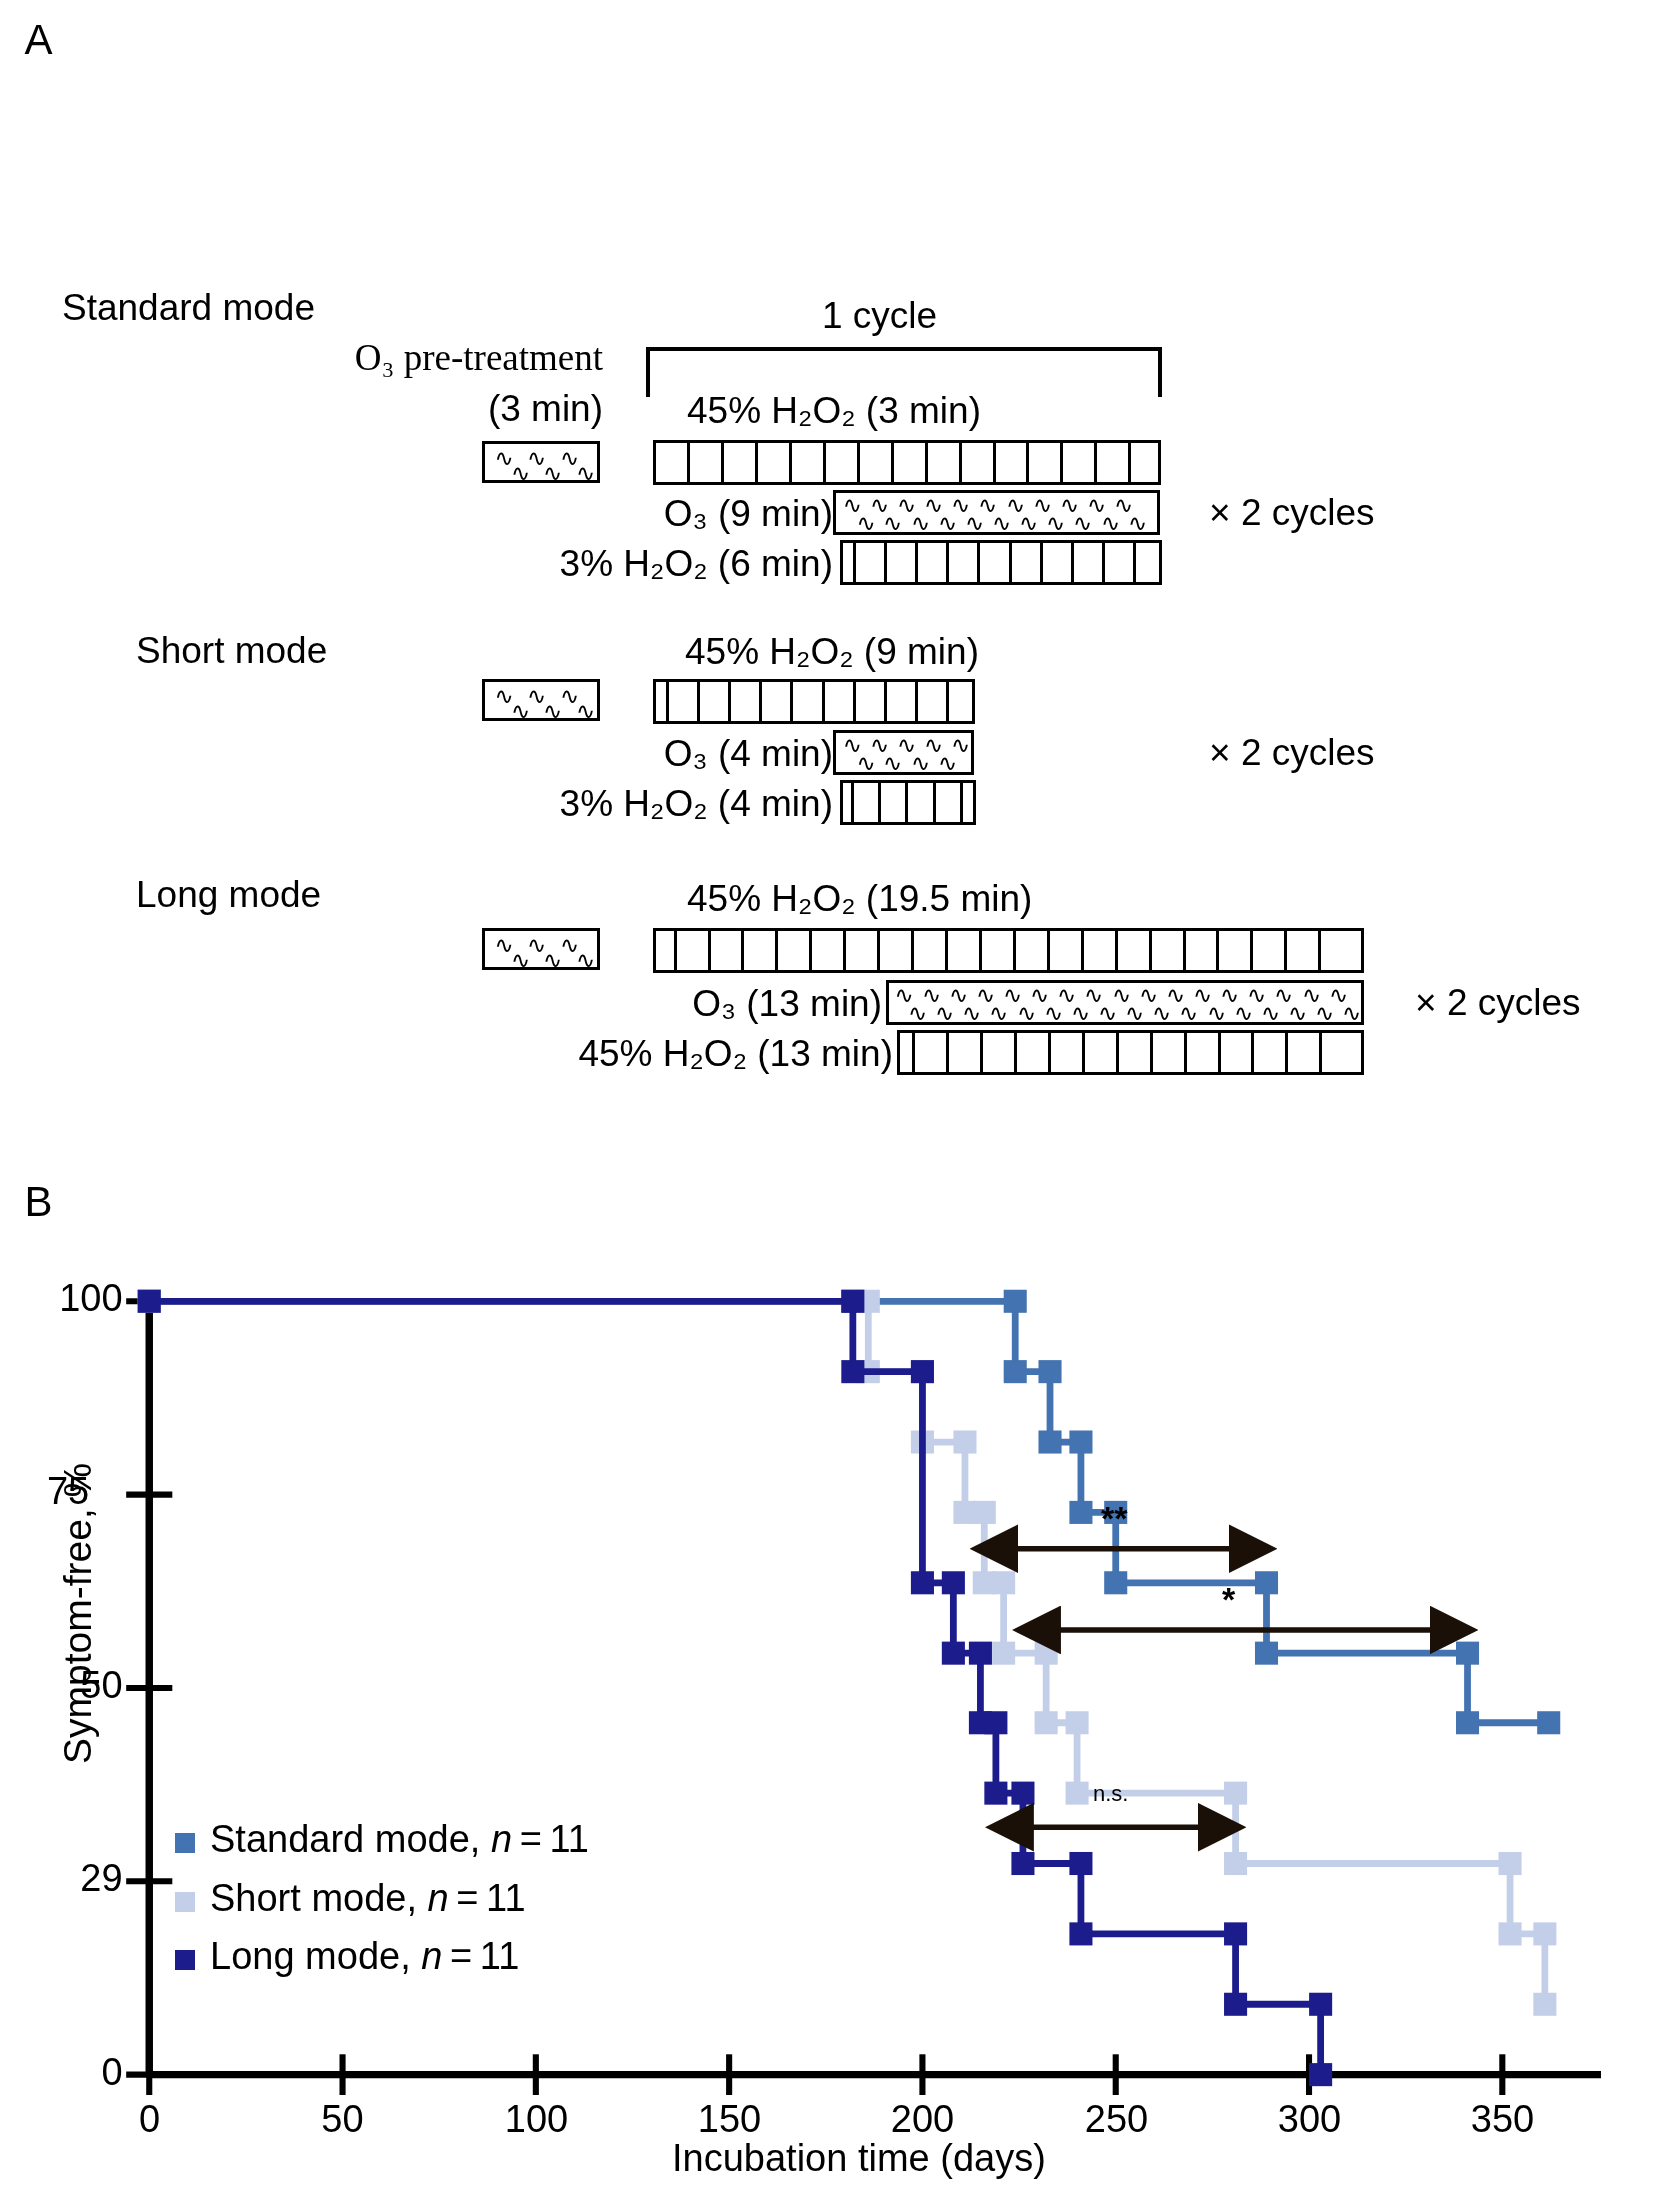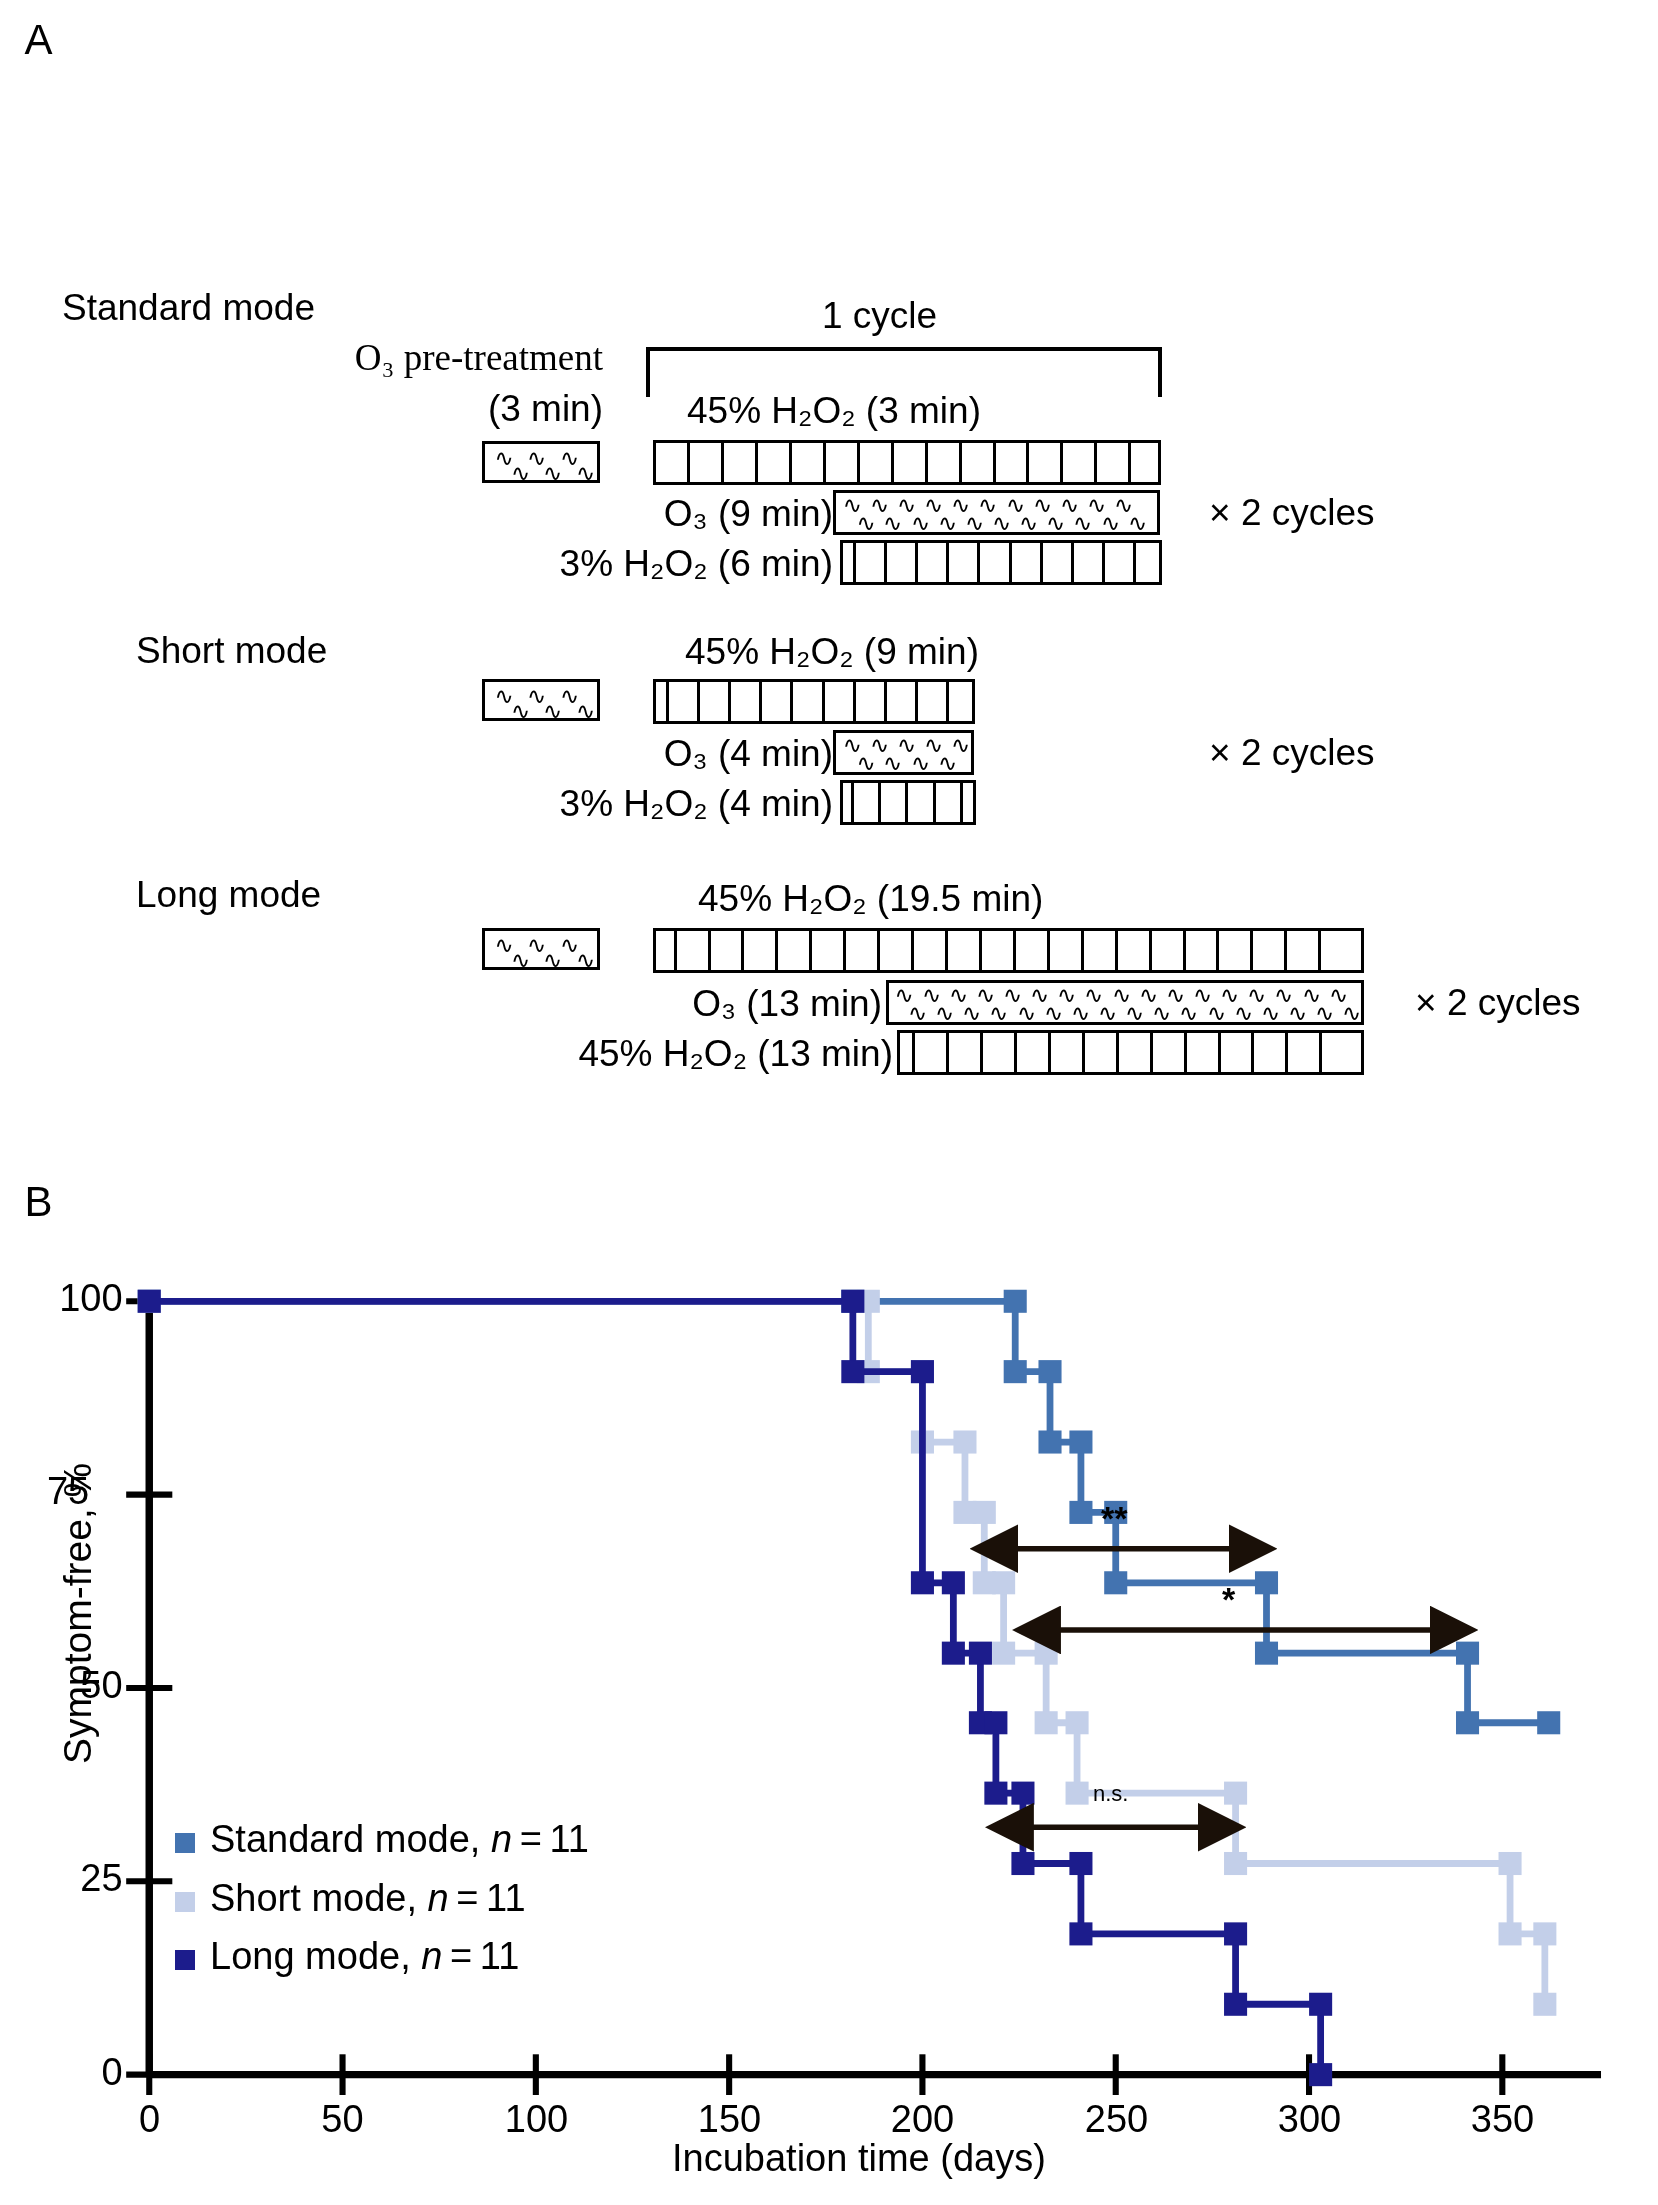--- a/index.html
+++ b/index.html
@@ -155,21 +155,21 @@
 <div class="txt" style="left:136px;top:875px;">Long mode</div>
 <div class="ozone" style="left:482px;top:928px;width:118px;height:42px;">
   <div class="sq" style="left:9.5px;top:2.7px;">∿</div>
     <div class="sq" style="left:42px;top:2.7px;">∿</div>
     <div class="sq" style="left:75px;top:2.7px;">∿</div>
   <div class="sq" style="left:26px;top:17.6px;">∿</div>
     <div class="sq" style="left:58px;top:17.6px;">∿</div>
     <div class="sq" style="left:91px;top:17.6px;">∿</div>
 </div>
 
-<div class="txt" style="left:687px;top:879px;margin-left:11px;">45% H₂O₂ (19.5 min)</div>
+<div class="txt" style="left:687px;top:879px;">45% H₂O₂ (19.5 min)</div>
 <div class="bar" style="left:653px;top:928px;width:711px;height:45px;">
   <div class="seg" style="left:17.6px;"></div>
     <div class="seg" style="left:52px;"></div>
     <div class="seg" style="left:85px;"></div>
     <div class="seg" style="left:119px;"></div>
     <div class="seg" style="left:153px;"></div>
     <div class="seg" style="left:187px;"></div>
     <div class="seg" style="left:221px;"></div>
     <div class="seg" style="left:255px;"></div>
     <div class="seg" style="left:289px;"></div>
@@ -341,21 +341,21 @@
     <line x1="1445.2054794520548" y1="2282.8" x2="1866.9041095890411" y2="2282.8" stroke="#1a1008" stroke-width="8" marker-end="url(#ah1)" marker-start="url(#ah1b)"></line>
     <line x1="1507.890410958904" y1="2402.5" x2="2163.232876712329" y2="2402.5" stroke="#1a1008" stroke-width="8" marker-end="url(#ah2)" marker-start="url(#ah2b)"></line>
     <line x1="1468" y1="2693.2" x2="1821.3150684931506" y2="2693.2" stroke="#1a1008" stroke-width="8" marker-end="url(#ah3)" marker-start="url(#ah3b)"></line>
   </svg>
 
 <div class="ylab" style="left:56px;top:1764px;">Symptom-free, %</div>
 <div class="axis-label" style="left:672px;top:2137px;">Incubation time (days)</div>
 
 <div id="ytick-labels">
     <div class="tick-label" style="width: 109px; left: 13.6px; top: 2051px; text-align: right;">0</div>
-    <div class="tick-label" style="width: 109px; left: 13.6px; top: 1857px; text-align: right;">25</div>
+    <div class="tick-label" style="width: 109px; left: 13.6px; top: 1857px; text-align: right;">29</div>
     <div class="tick-label" style="width: 109px; left: 13.6px; top: 1664px; text-align: right;">50</div>
     <div class="tick-label" style="width: 109px; left: 13.6px; top: 1470px; text-align: center;">75</div>
     <div class="tick-label" style="width: 109px; left: 13.6px; top: 1277px; text-align: right;">100</div>
   </div>
 <div id="xtick-labels">
     <div class="tick-label" style="width: 109px; left: 95px; top: 2098px;">0</div>
     <div class="tick-label" style="width: 109px; left: 288px; top: 2098px;">50</div>
     <div class="tick-label" style="width: 109px; left: 482px; top: 2098px;">100</div>
     <div class="tick-label" style="width: 109px; left: 675px; top: 2098px;">150</div>
     <div class="tick-label" style="width: 109px; left: 868px; top: 2098px;">200</div>

